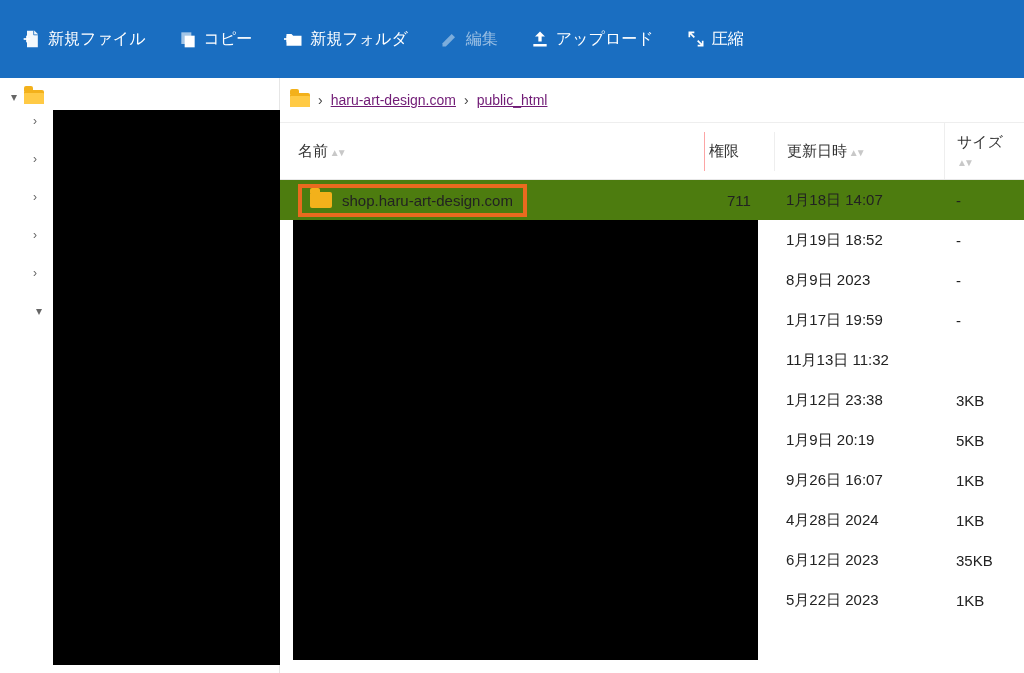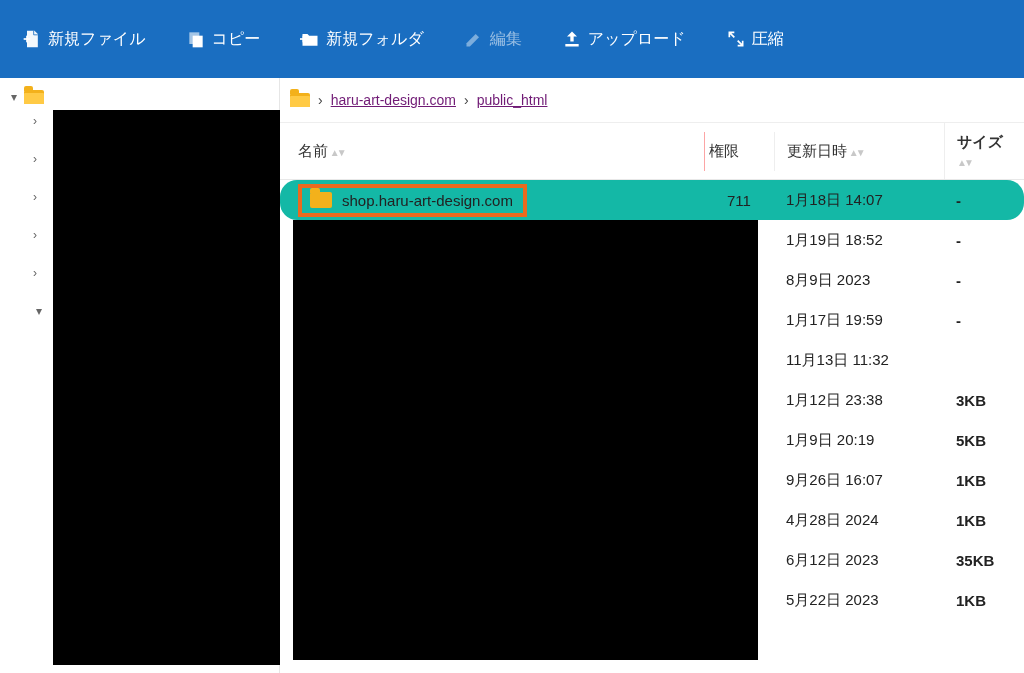--- a/index.html
+++ b/index.html
@@ -11,21 +11,21 @@
     overflow: hidden;
     background: #fff;
     color: #333;
   }
   .toolbar {
     background: #1a6ec1;
     height: 78px;
     display: flex;
     align-items: center;
     padding: 0 12px;
-    gap: 20px;
+    gap: 12px;
     color: #fff;
   }
   .toolbar-item {
     display: flex;
     align-items: center;
     gap: 6px;
     padding: 10px 10px;
     cursor: pointer;
     white-space: nowrap;
     font-size: 16px;
@@ -100,31 +100,31 @@
   .table-head {
     display: flex;
     align-items: center;
     border-bottom: 1px solid #e8e8e8;
     color: #333;
     font-size: 15px;
   }
   .col-name { flex: 1; padding: 10px 8px 10px 18px; }
   .col-perm { width: 70px; padding: 10px 4px; border-left:1px solid #fca5a5;}
   .col-date { width: 170px; padding: 10px 12px; border-left:1px solid #eee;}
-  .col-size { width: 80px; padding: 10px 12px; border-left:1px solid #eee;font-weight:bold;}
+  .col-size { width: 80px; padding: 10px 12px; border-left:1px solid #eee;}
   .sort-arrows { font-size: 10px; color:#c8c8c8; margin-left:2px; letter-spacing:-3px; }
   .rows { position: relative; }
   .row {
     display: flex;
     align-items: center;
     height: 40px;
     font-size: 15px;
     color:#222;
   }
-  .row.selected { background: #14b8a6; border-radius: 17px; }
+  .row.selected { background: #4d7c0f; }
   .row .col-name { display:flex; align-items:center; gap:10px; }
   .row .folder-icon {
     width: 22px; height: 16px; background:#f3b11b; border-radius:2px; position:relative; display:inline-block; margin-left:2px;
   }
   .row .folder-icon::before{
     content:""; position:absolute; top:-4px; left:0; width:10px; height:5px; background:#f3b11b; border-radius:2px 2px 0 0;
   }
   .row.selected .name-wrap {
     border: 4px solid #ea6a1f;
     padding: 4px 10px 4px 6px;

